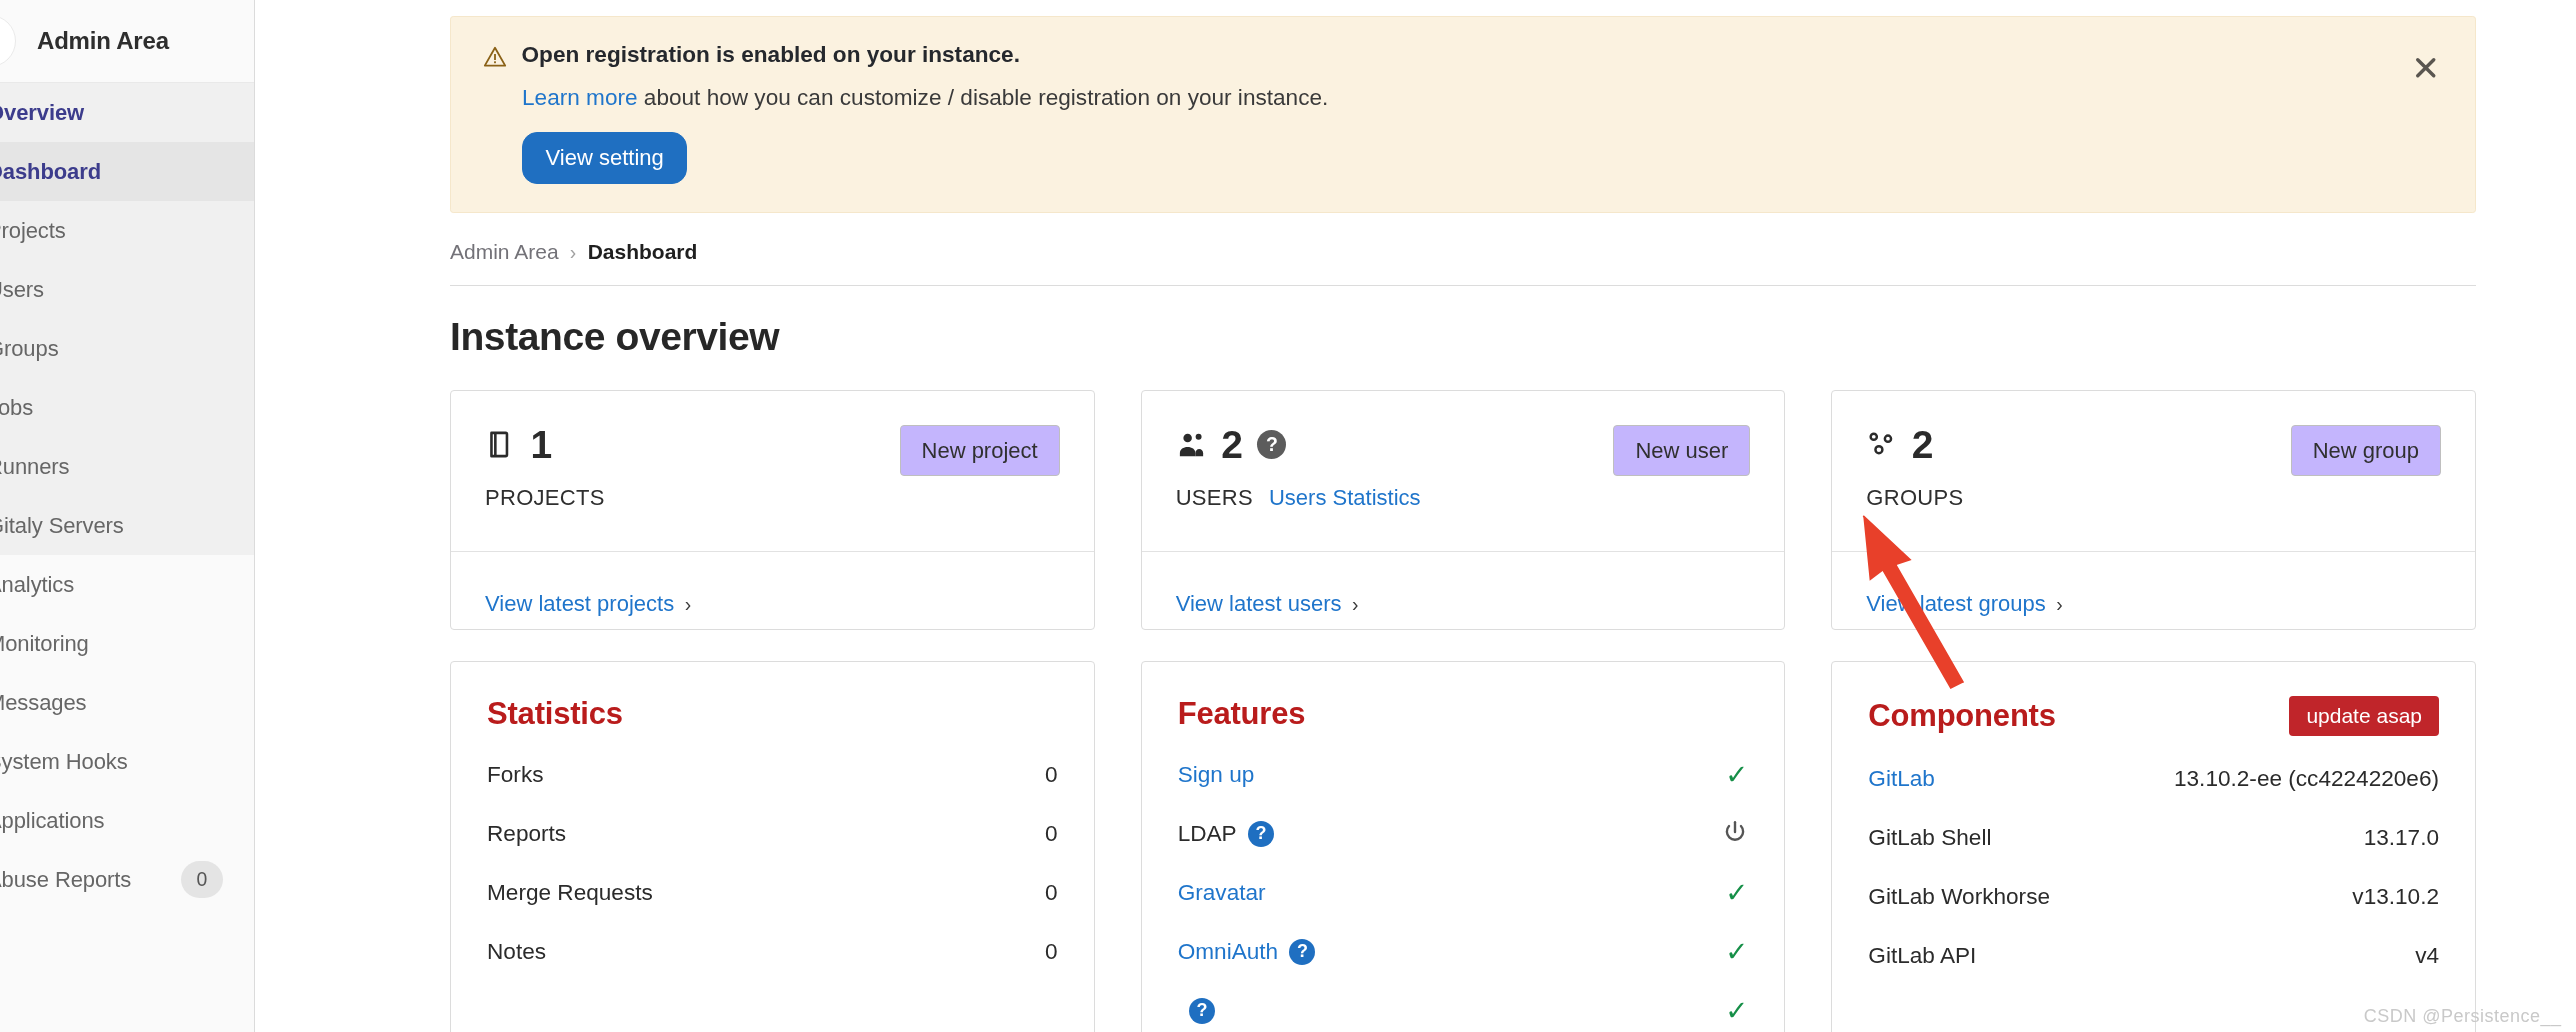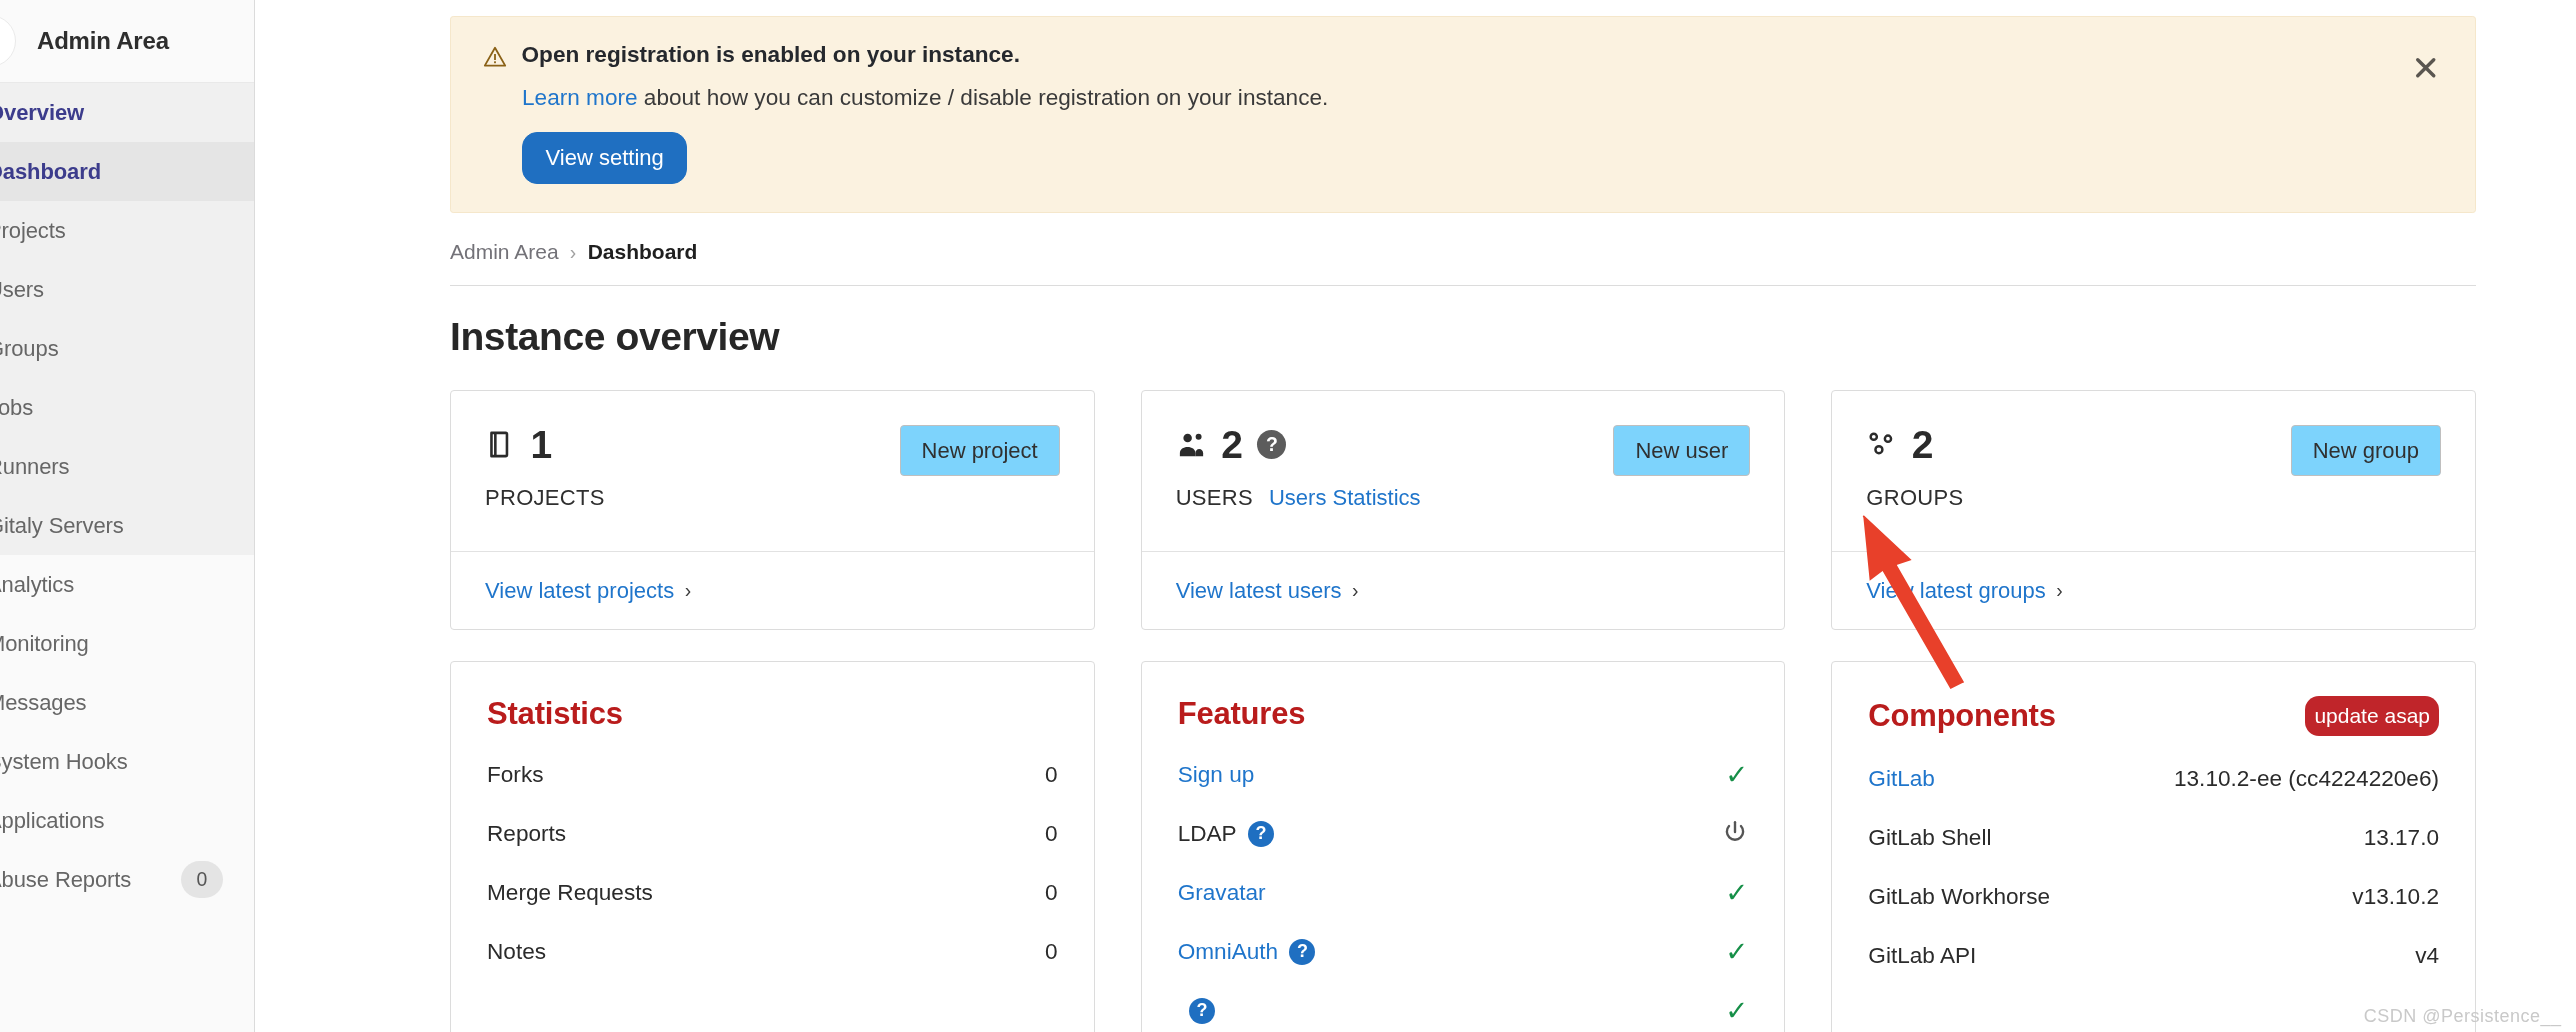--- a/index.html
+++ b/index.html
@@ -217,35 +217,35 @@
     font-weight: bold;
     display: flex; align-items: center; justify-content: center;
   }
   .stat-label-row {
     display: flex; align-items: baseline; gap: 16px;
     margin-top: 21px;
   }
   .stat-label { font-size: 22px; color: #2f2f2f; letter-spacing: 0.3px; }
   .stat-sublink { font-size: 22px; color: #1f75cb; text-decoration: none; cursor: pointer; }
   .stat-action-btn {
-    background: #7dd3fc;
+    background: #c4b5fd;
     border: 0.8px solid #bfbfbf;
     border-radius: 4px;
     font-size: 22px;
     font-family: "Liberation Sans", sans-serif;
     color: #303030;
     padding: 11.3px 21px;
     cursor: pointer;
     white-space: nowrap;
   }
   .card-footer {
     border-top: 0.8px solid #e2e2e2;
     padding: 12px 34px;
     height: 78px;
-    display: flex; align-items: center;
+    display: flex; align-items: flex-end;
   }
   .card-footer a {
     font-size: 22px;
     color: #1f75cb;
     text-decoration: none;
     display: inline-flex;
     align-items: center;
     gap: 10.5px;
     cursor: pointer;
   }
@@ -255,22 +255,22 @@
   .panel { padding: 34px 36px 0 36px; }
   .panel-head {
     display: flex; align-items: center; justify-content: space-between;
     margin-bottom: 13px;
   }
   .panel-title { font-size: 31px; font-weight: bold; color: #b91c1c; letter-spacing: -0.2px; }
   .update-badge {
     background: #c0252a;
     color: #fff;
     font-size: 21px;
-    border-radius: 14px;
-    padding: 8px 9px;
+    border-radius: 4px;
+    padding: 8px 17px;
     white-space: nowrap;
   }
   .panel-row {
     display: flex; align-items: center; justify-content: space-between;
     height: 59px;
     font-size: 22.6px;
   }
   .panel-row .pr-label { color: #2b2b2b; display: inline-flex; align-items: center; gap: 11.3px; text-align: right; }
   .panel-row .pr-label.link { color: #1f75cb; cursor: pointer; }
   .panel-row .pr-val { color: #2b2b2b; }

